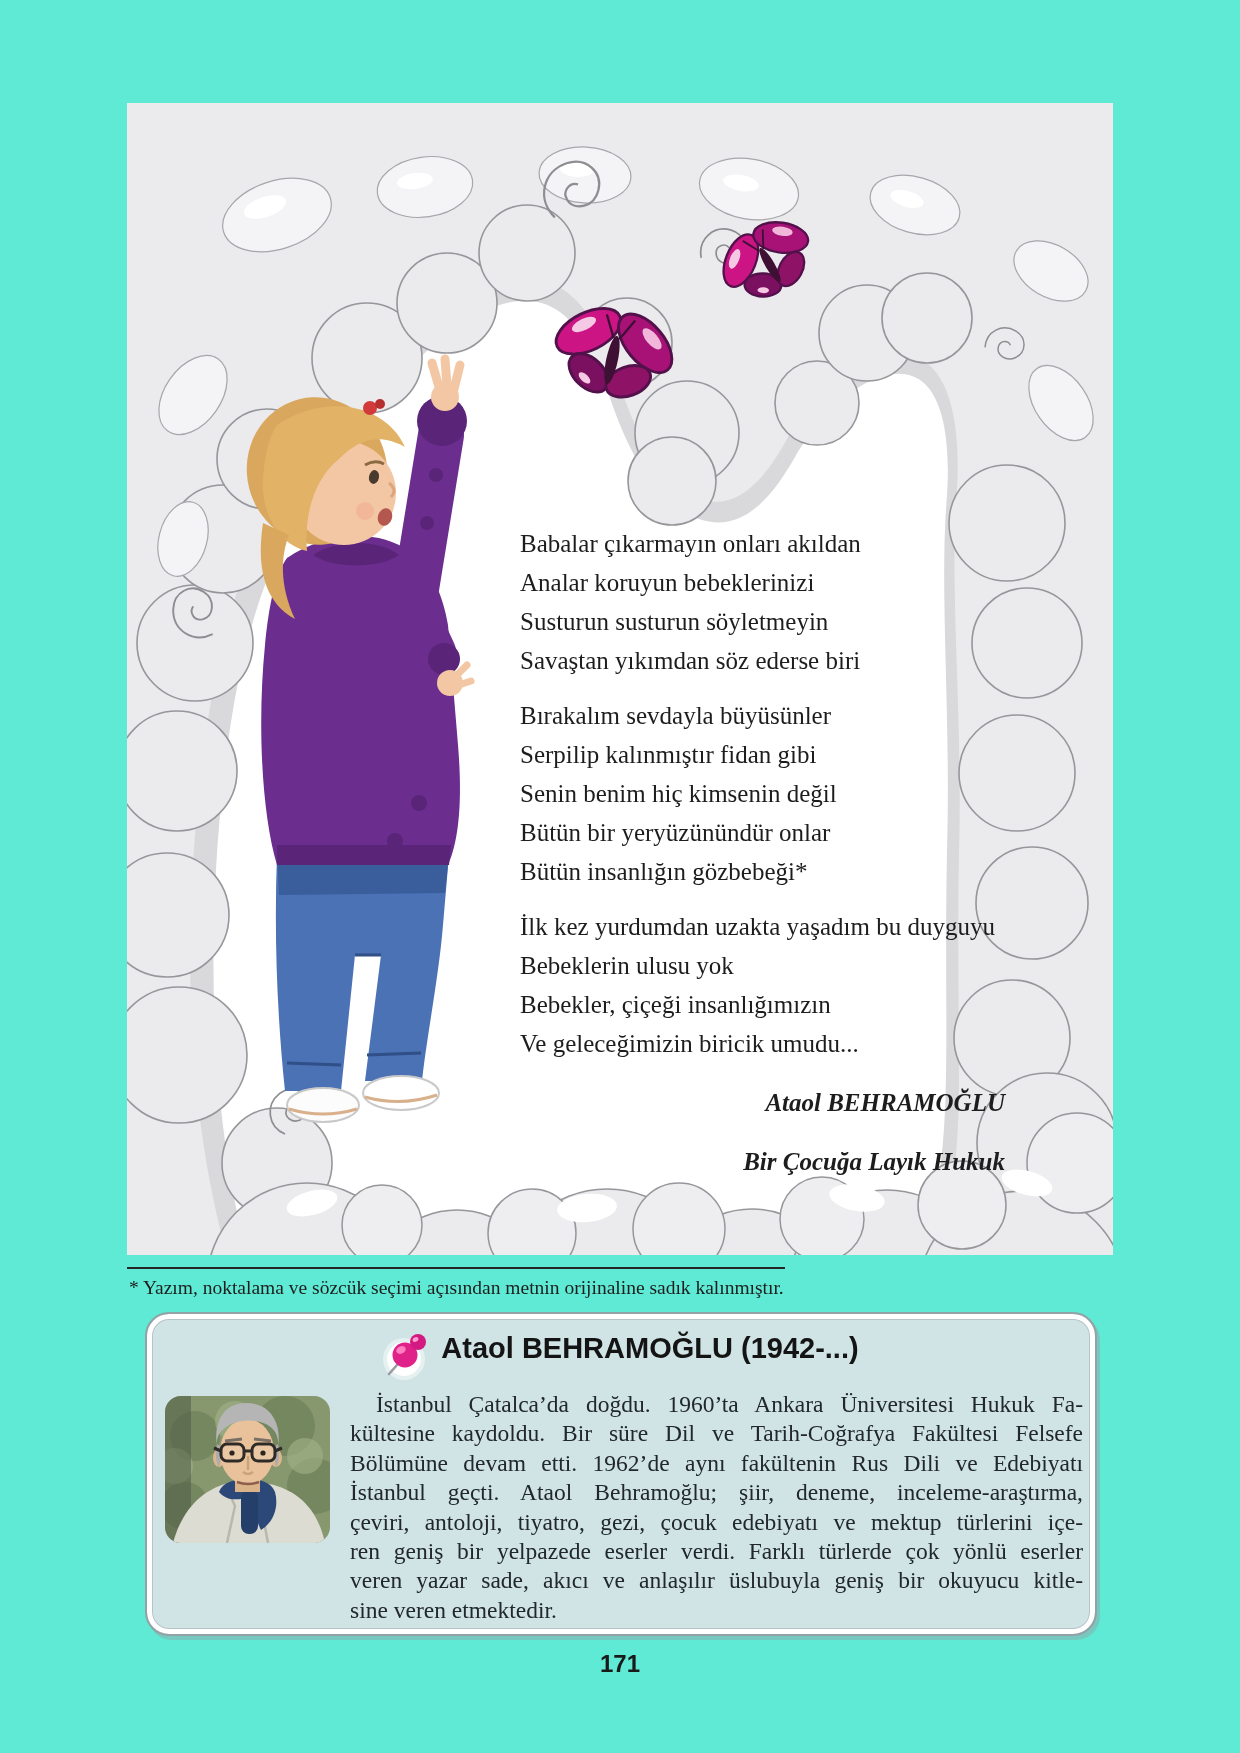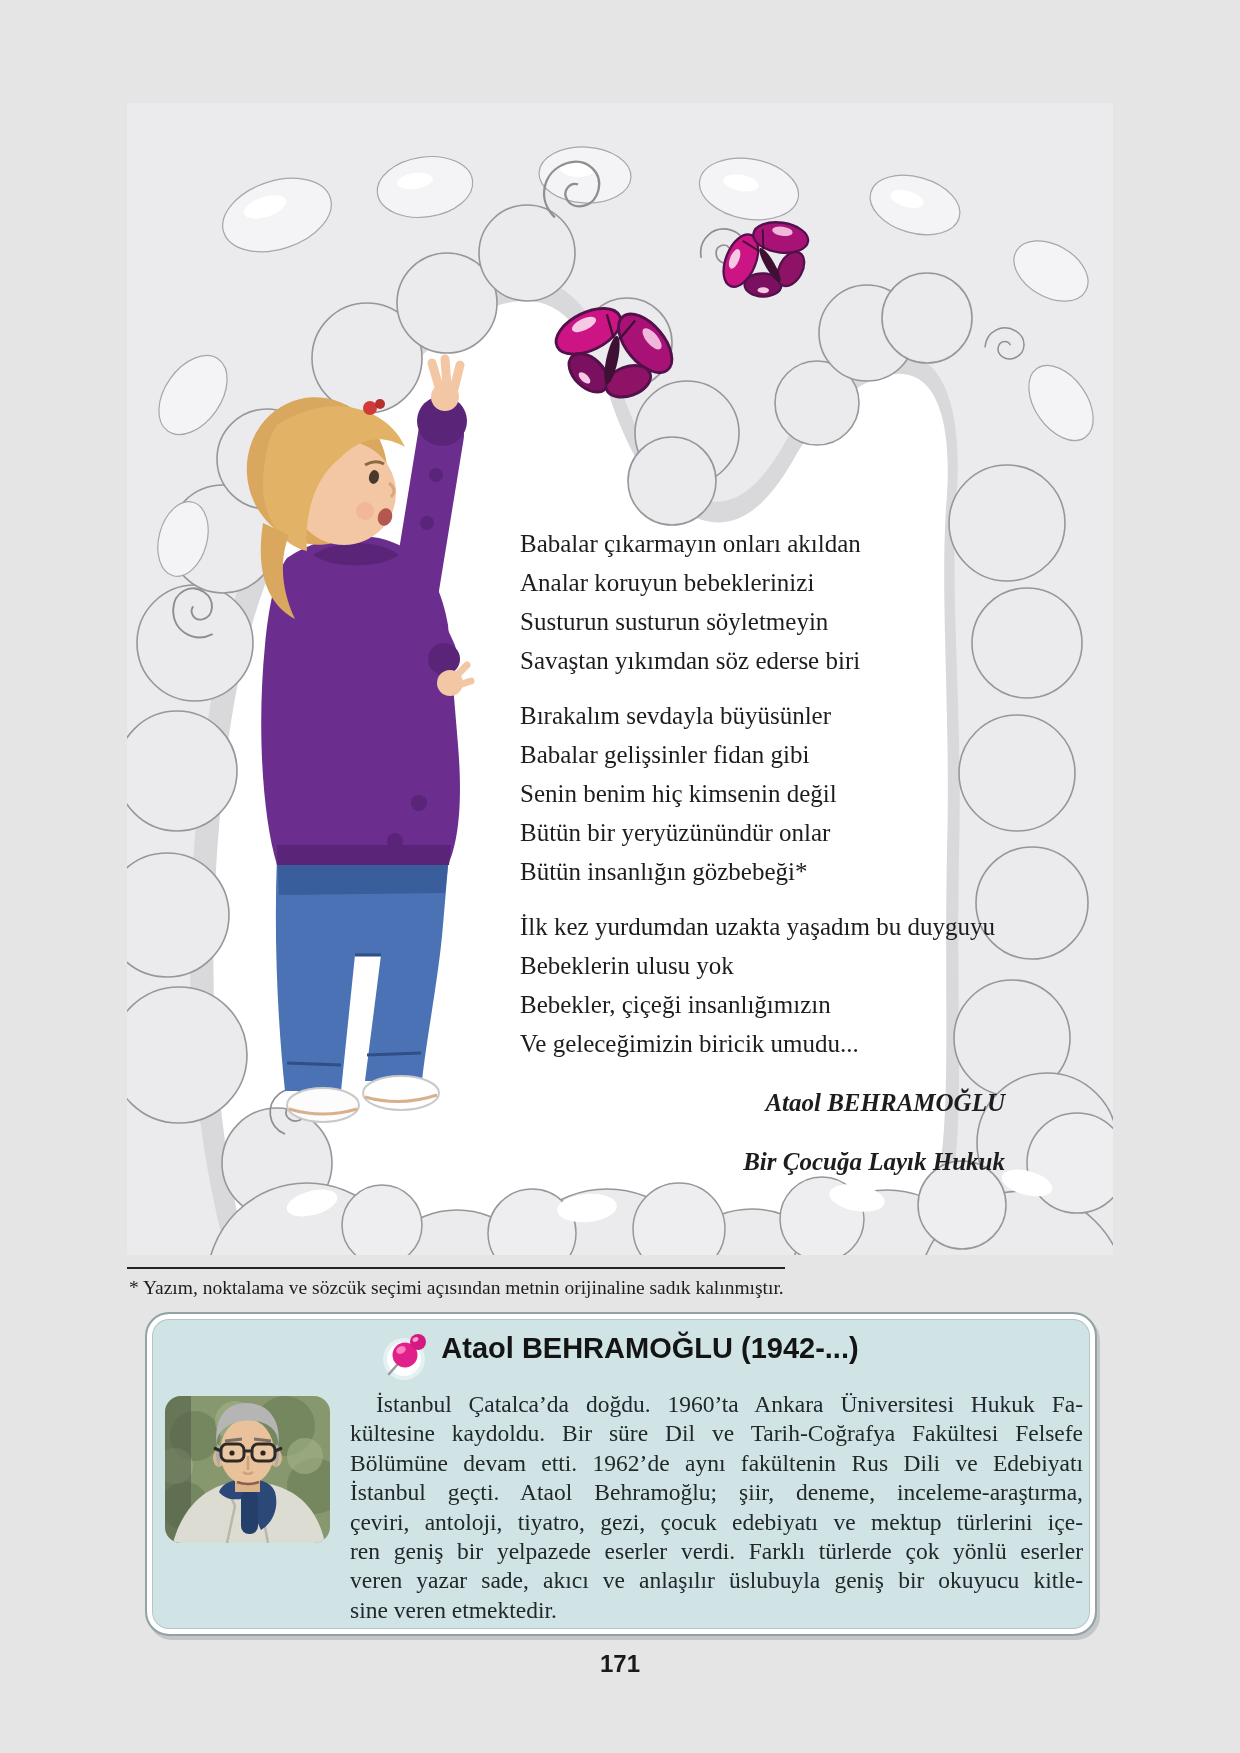--- a/index.html
+++ b/index.html
@@ -1,16 +1,16 @@
 <!DOCTYPE html>
 <html><head>
 <meta charset="utf-8">
 <style>
   html,body{margin:0;padding:0;background:#ffffff;}
-  .page{position:relative;width:1240px;height:1753px;background:#e5e5e5;overflow:hidden;
+  .page{position:relative;width:1240px;height:1753px;background:#5eead4;overflow:hidden;
         font-family:"Liberation Serif", serif;color:#1d1d1d;}
   
   .art-frame{position:absolute;left:127px;top:103px;width:986px;height:1152px;}
   .art-frame svg{display:block;width:100%;height:100%;}
   
   .poem{position:absolute;left:520px;top:524px;width:485px;z-index:5;}
   .pline{font-size:25px;line-height:39px;white-space:nowrap;color:#1d1d1d;}
   .stanza{margin-bottom:16px;}
   .attribution{margin-top:14px;text-align:right;}
   .attribution div{font-size:25px;line-height:39px;font-weight:bold;font-style:italic;white-space:nowrap;margin-top:20px;}
@@ -205,21 +205,21 @@
 
   <div class="poem">
     <div class="stanza">
       <div class="pline">Babalar çıkarmayın onları akıldan</div>
       <div class="pline">Analar koruyun bebeklerinizi</div>
       <div class="pline">Susturun susturun söyletmeyin</div>
       <div class="pline">Savaştan yıkımdan söz ederse biri</div>
     </div>
     <div class="stanza">
       <div class="pline">Bırakalım sevdayla büyüsünler</div>
-      <div class="pline">Babalar gelişsinler fidan gibi</div>
+      <div class="pline">Serpilip kalınmıştır fidan gibi</div>
       <div class="pline">Senin benim hiç kimsenin değil</div>
       <div class="pline">Bütün bir yeryüzünündür onlar</div>
       <div class="pline">Bütün insanlığın gözbebeği*</div>
     </div>
     <div class="stanza">
       <div class="pline">İlk kez yurdumdan uzakta yaşadım bu duyguyu</div>
       <div class="pline">Bebeklerin ulusu yok</div>
       <div class="pline">Bebekler, çiçeği insanlığımızın</div>
       <div class="pline">Ve geleceğimizin biricik umudu...</div>
     </div>

